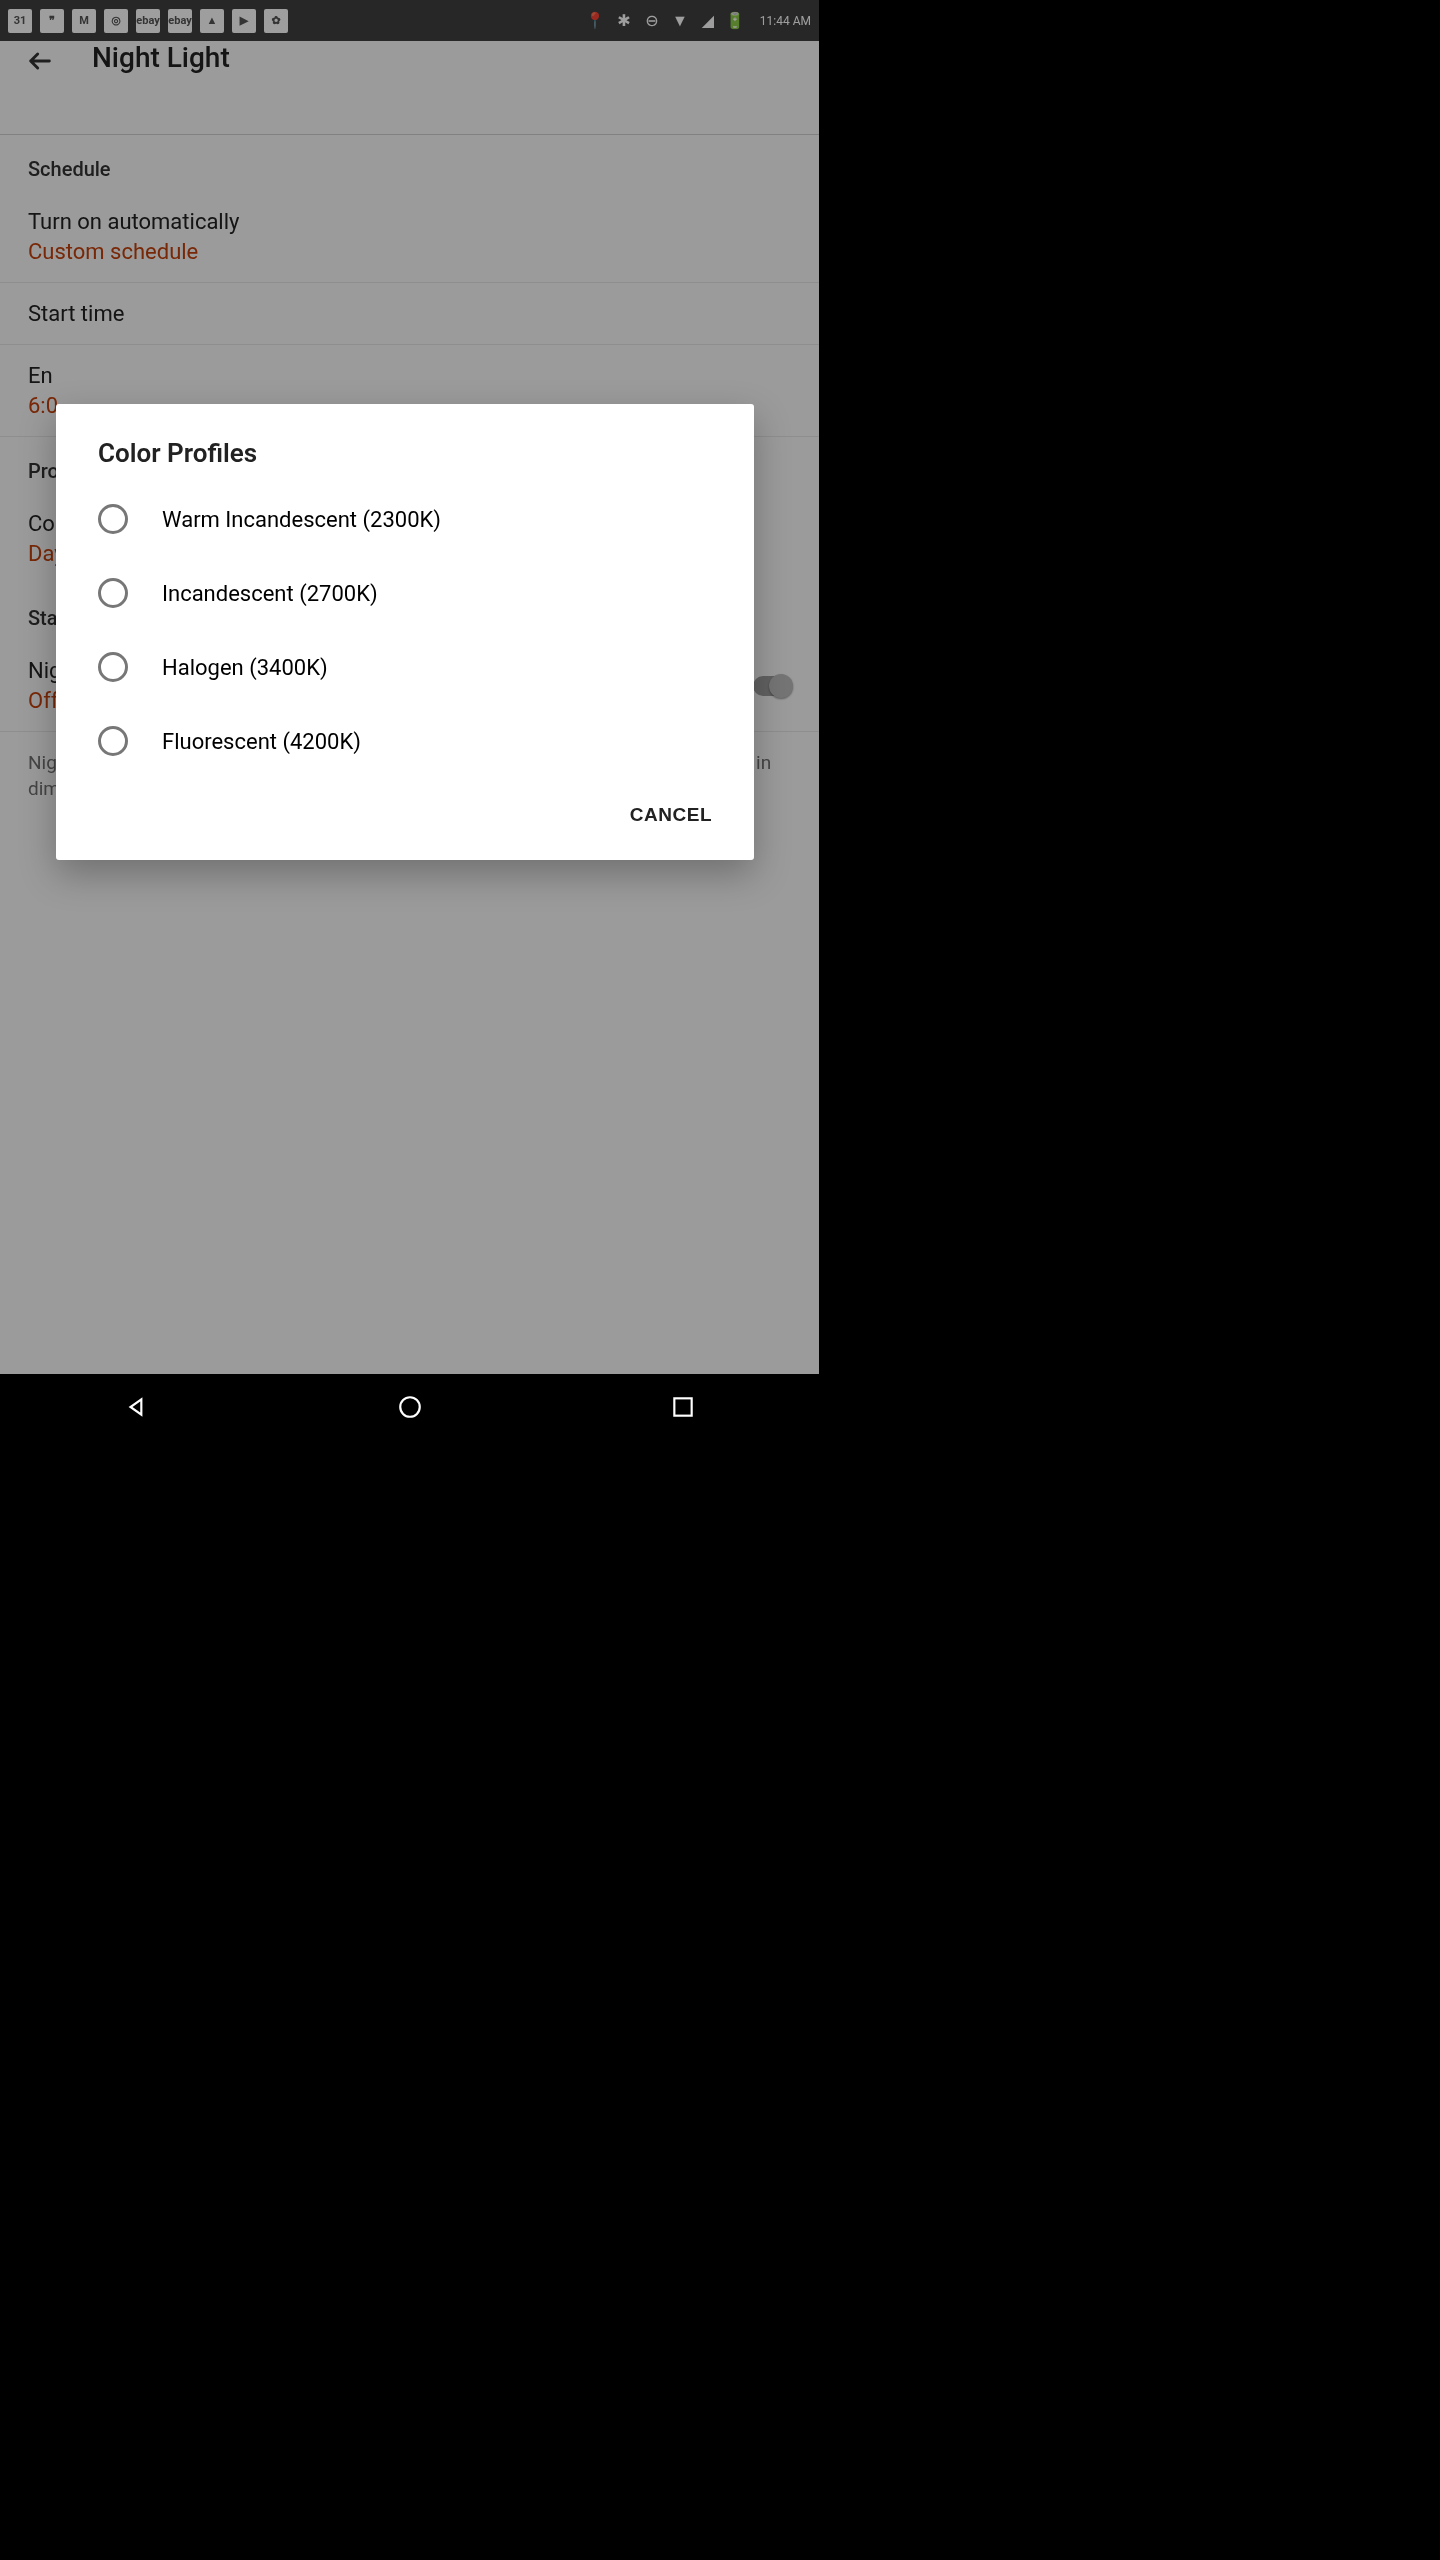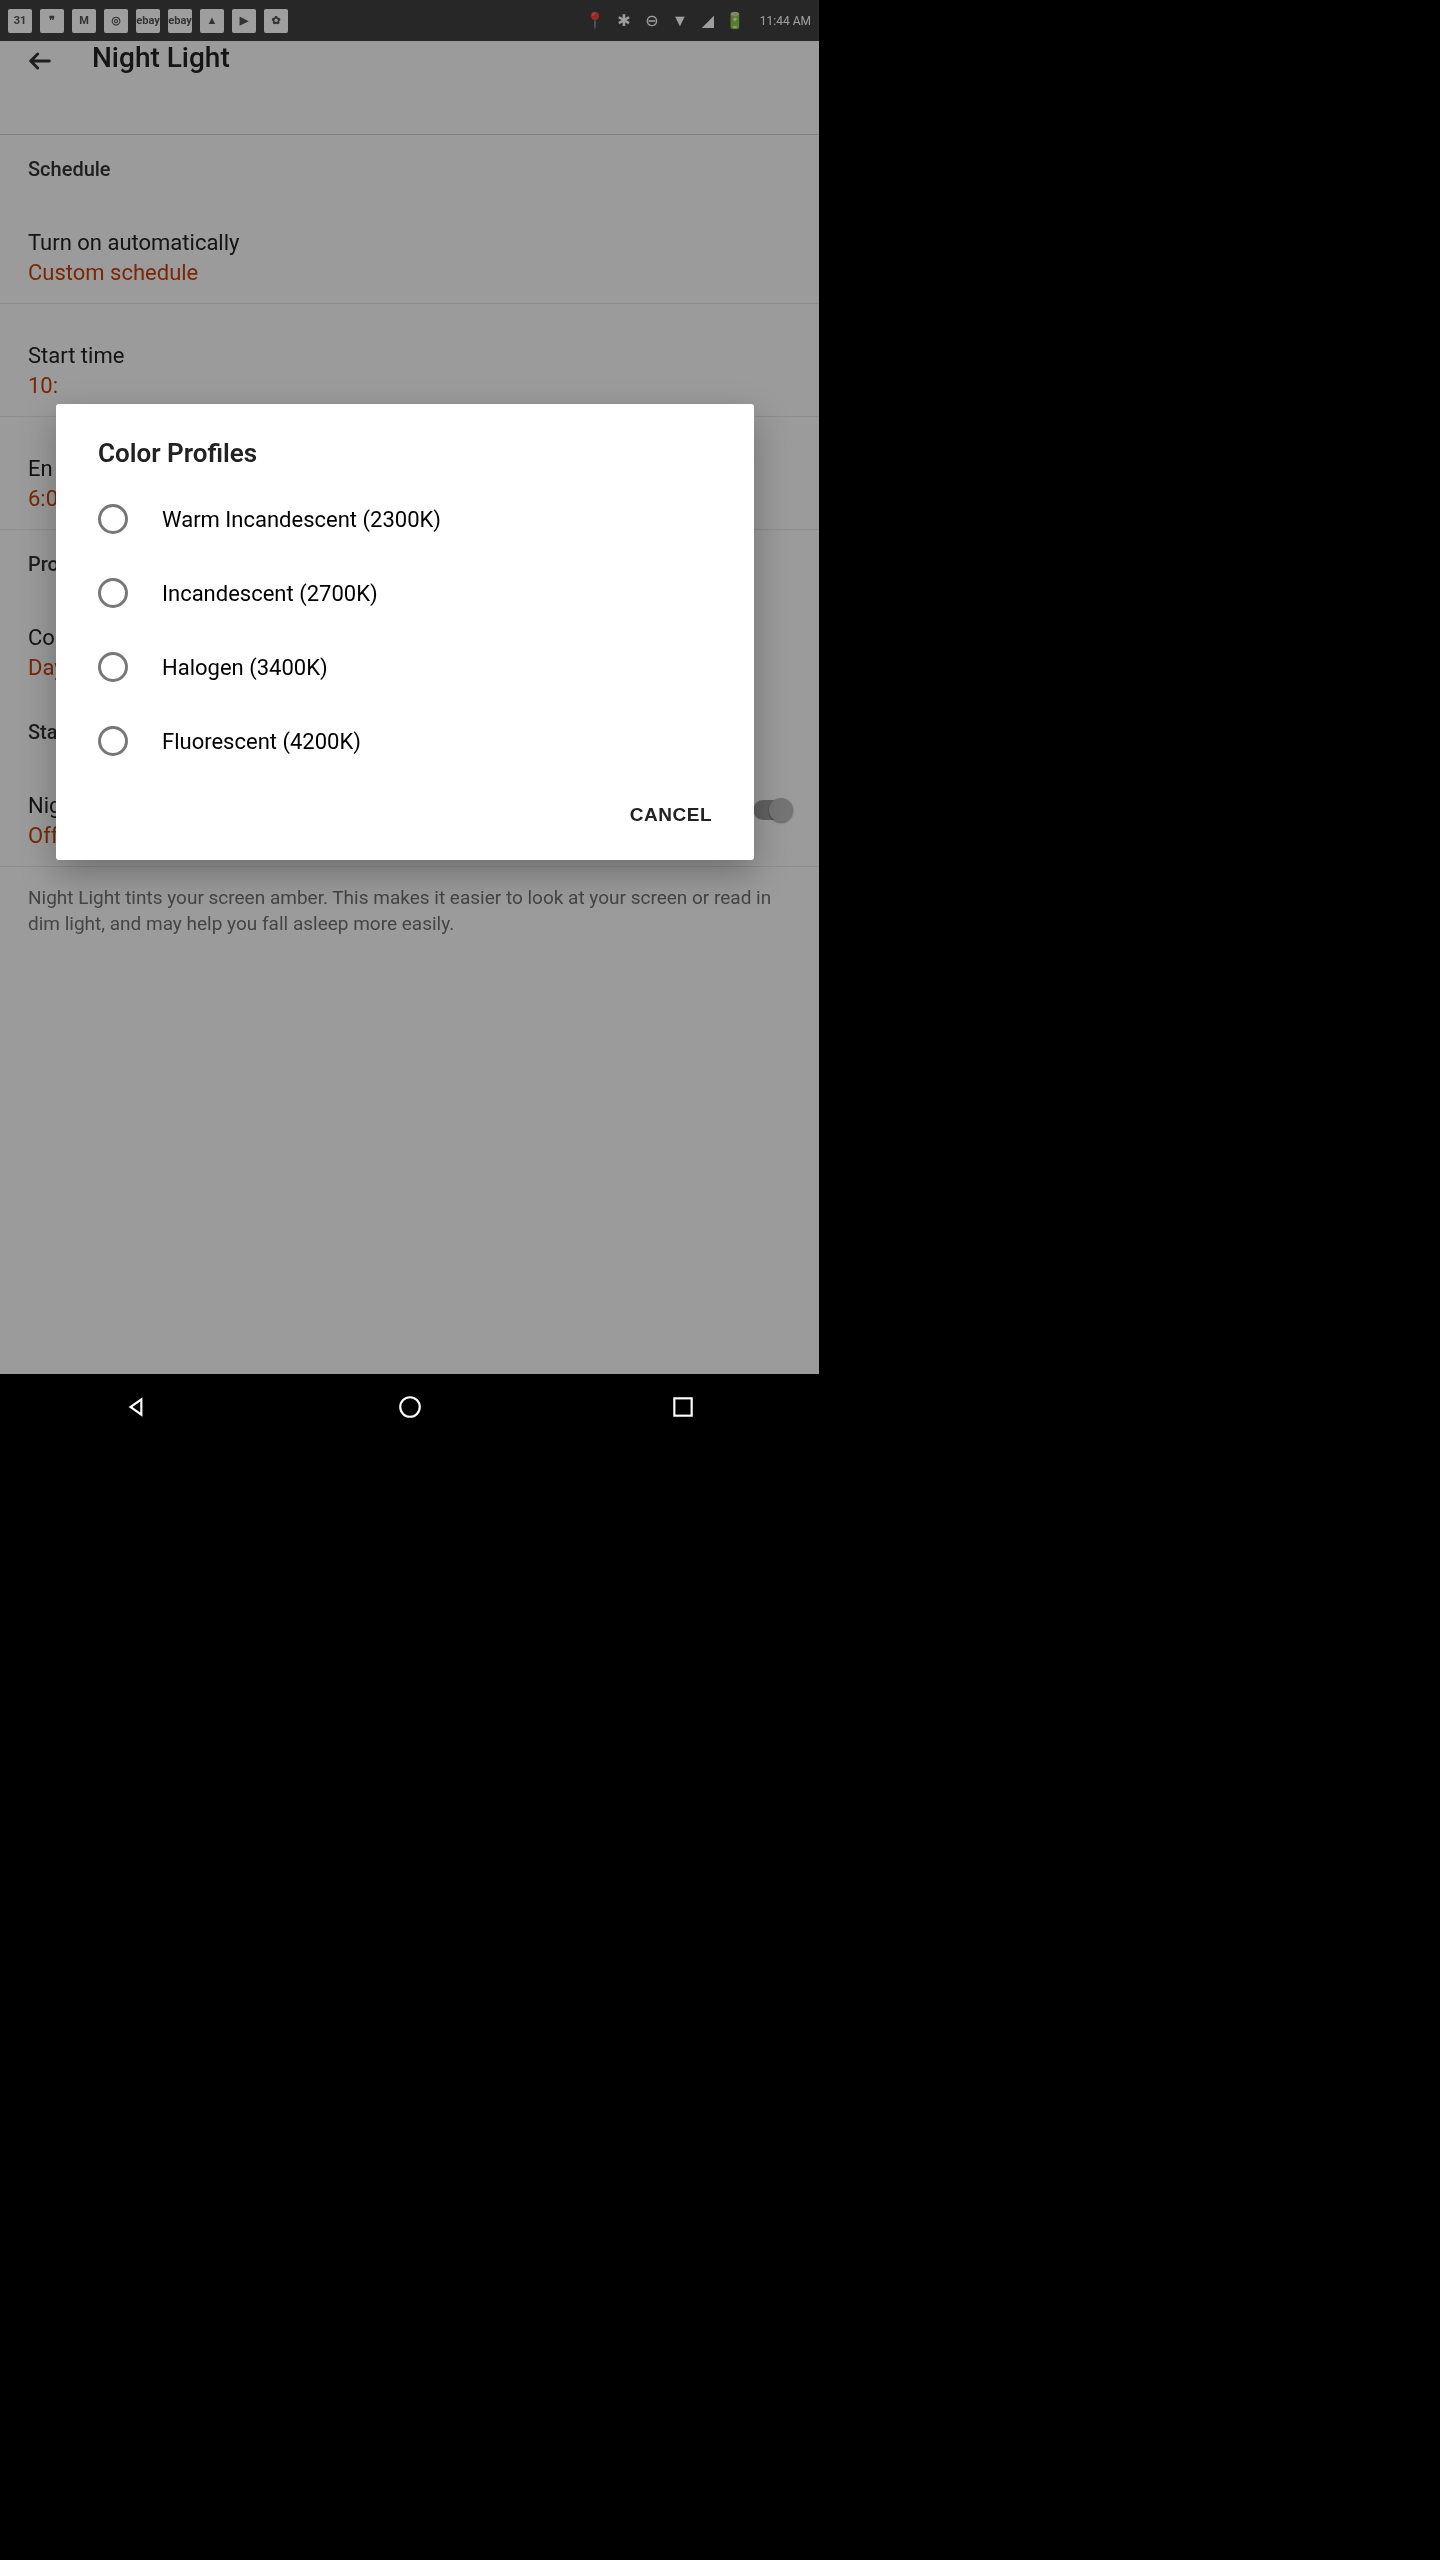--- a/index.html
+++ b/index.html
@@ -18,21 +18,21 @@
   
   .app-bar { height: 94px; display: flex; align-items: flex-start; padding: 0 20px; border-bottom: 1px solid #d0d0d0; }
   .back-btn { width: 40px; height: 40px; display: flex; align-items: center; justify-content: center; color: #333; }
   .app-title { font-size: 28px; font-weight: 500; margin-left: 32px; color: #222; }
 
   
   .settings { padding: 0 0; }
   .section-header { font-size: 20px; font-weight: 500; color: #333; padding: 22px 28px 10px; }
   .row { padding: 18px 28px; border-bottom: 1px solid #e5e5e5; }
   .row.norule { border-bottom: none; }
-  .row-title { font-size: 22px; color: #222; margin-top: 21px; }
+  .row-title { font-size: 22px; color: #222; }
   .row-sub { font-size: 22px; color: #c2410c; margin-top: 5px; }
   .row-flex { display: flex; align-items: center; }
   .switch { margin-left: auto; width: 38px; height: 20px; border-radius: 10px; background: #9e9e9e; position: relative; }
   .switch .knob { position: absolute; right: -2px; top: -2px; width: 24px; height: 24px; border-radius: 50%; background: #bdbdbd; box-shadow: 0 1px 2px rgba(0,0,0,0.4); }
   .desc { padding: 18px 28px; font-size: 19px; color: #707070; line-height: 1.35; }
 
   
   .scrim { position: absolute; left: 0; top: 0; width: 100%; height: calc(100% - 66px); background: rgba(0,0,0,0.38); }
 
   
@@ -91,21 +91,20 @@
   <div class="settings">
     <div class="section-header">Schedule</div>
 
     <div class="row">
       <div class="row-title">Turn on automatically</div>
       <div class="row-sub">Custom schedule</div>
     </div>
 
     <div class="row">
       <div class="row-title">Start time</div>
-      <div class="row-sub">10:</div>
     </div>
 
     <div class="row">
       <div class="row-title">En</div>
       <div class="row-sub">6:0</div>
     </div>
 
     <div class="section-header">Pro</div>
 
     <div class="row norule">

